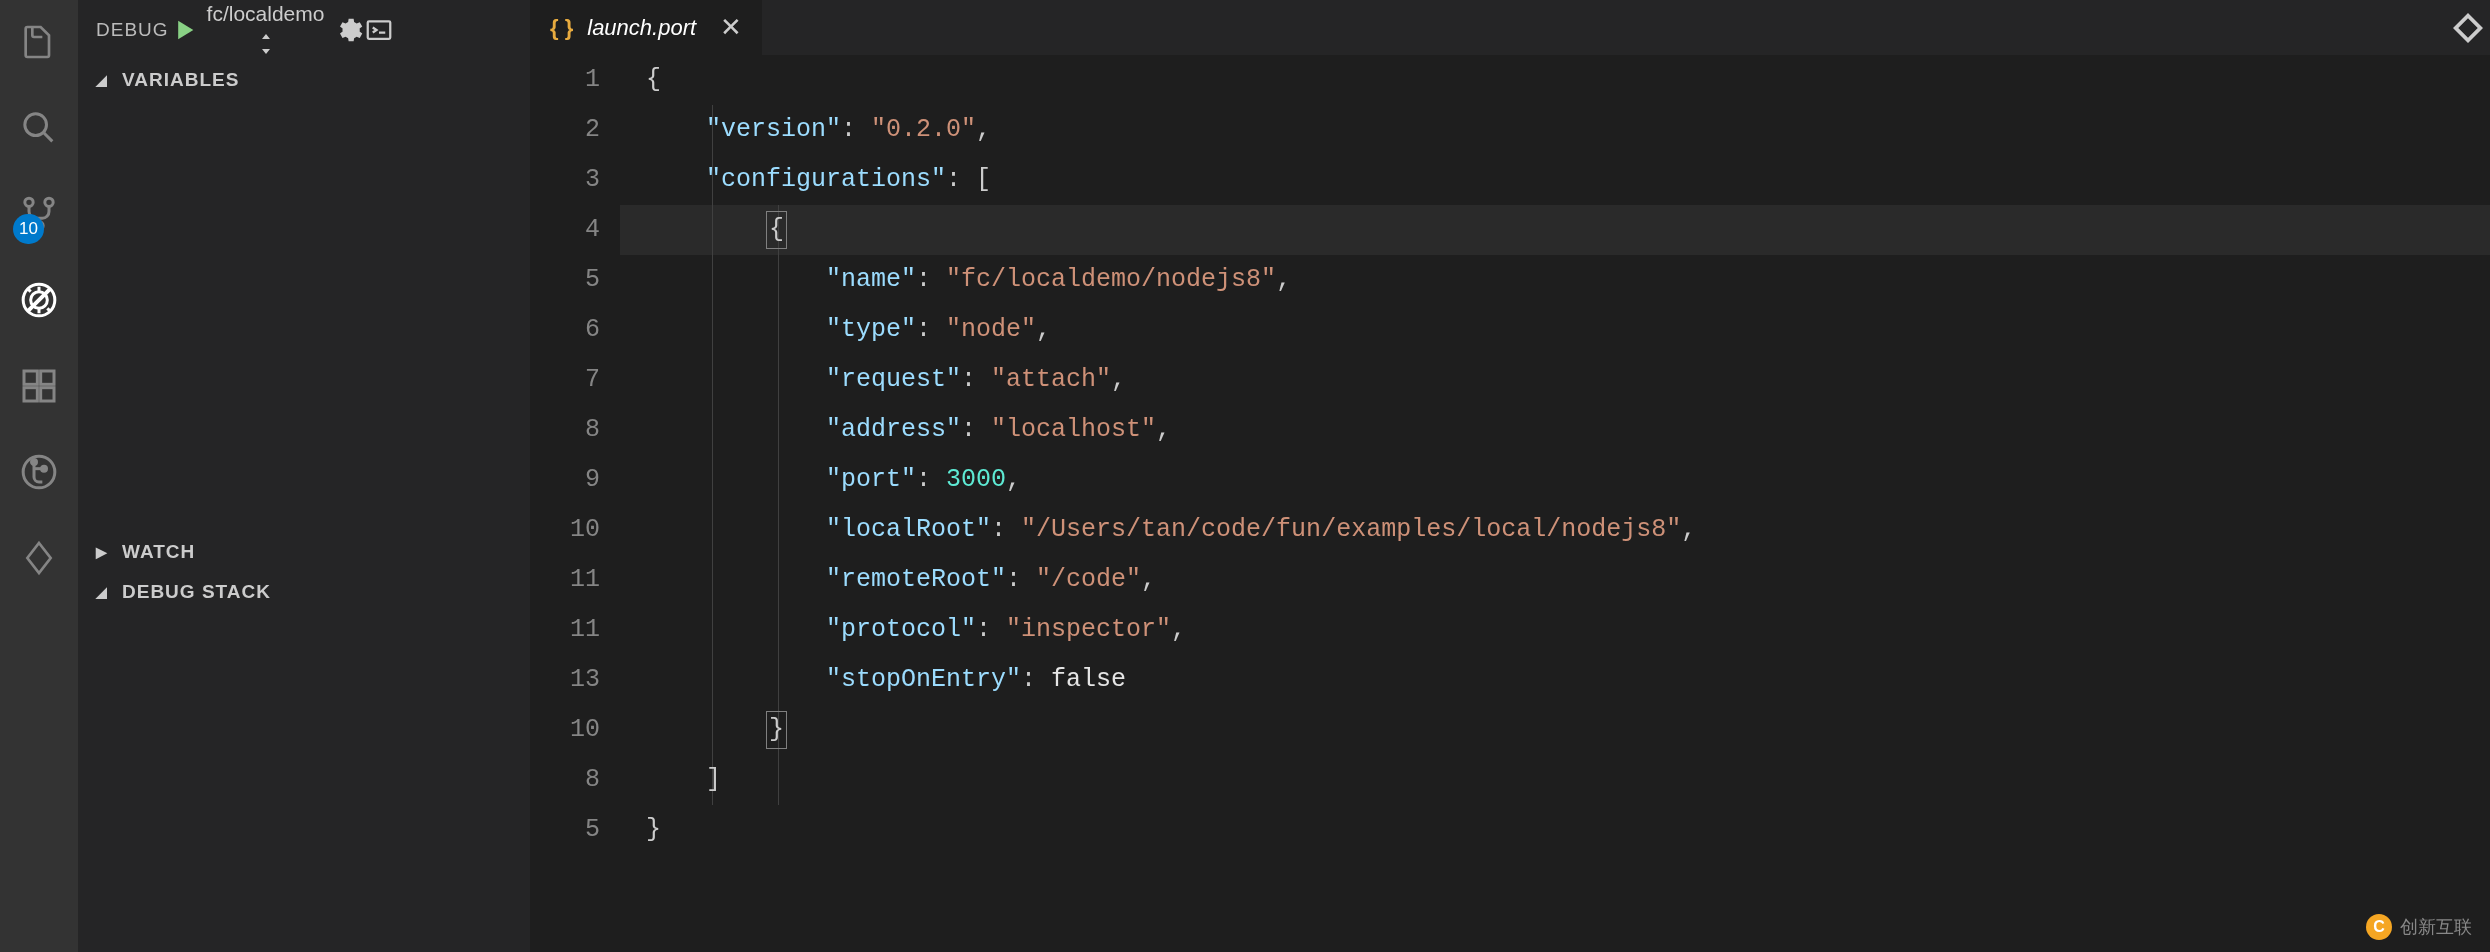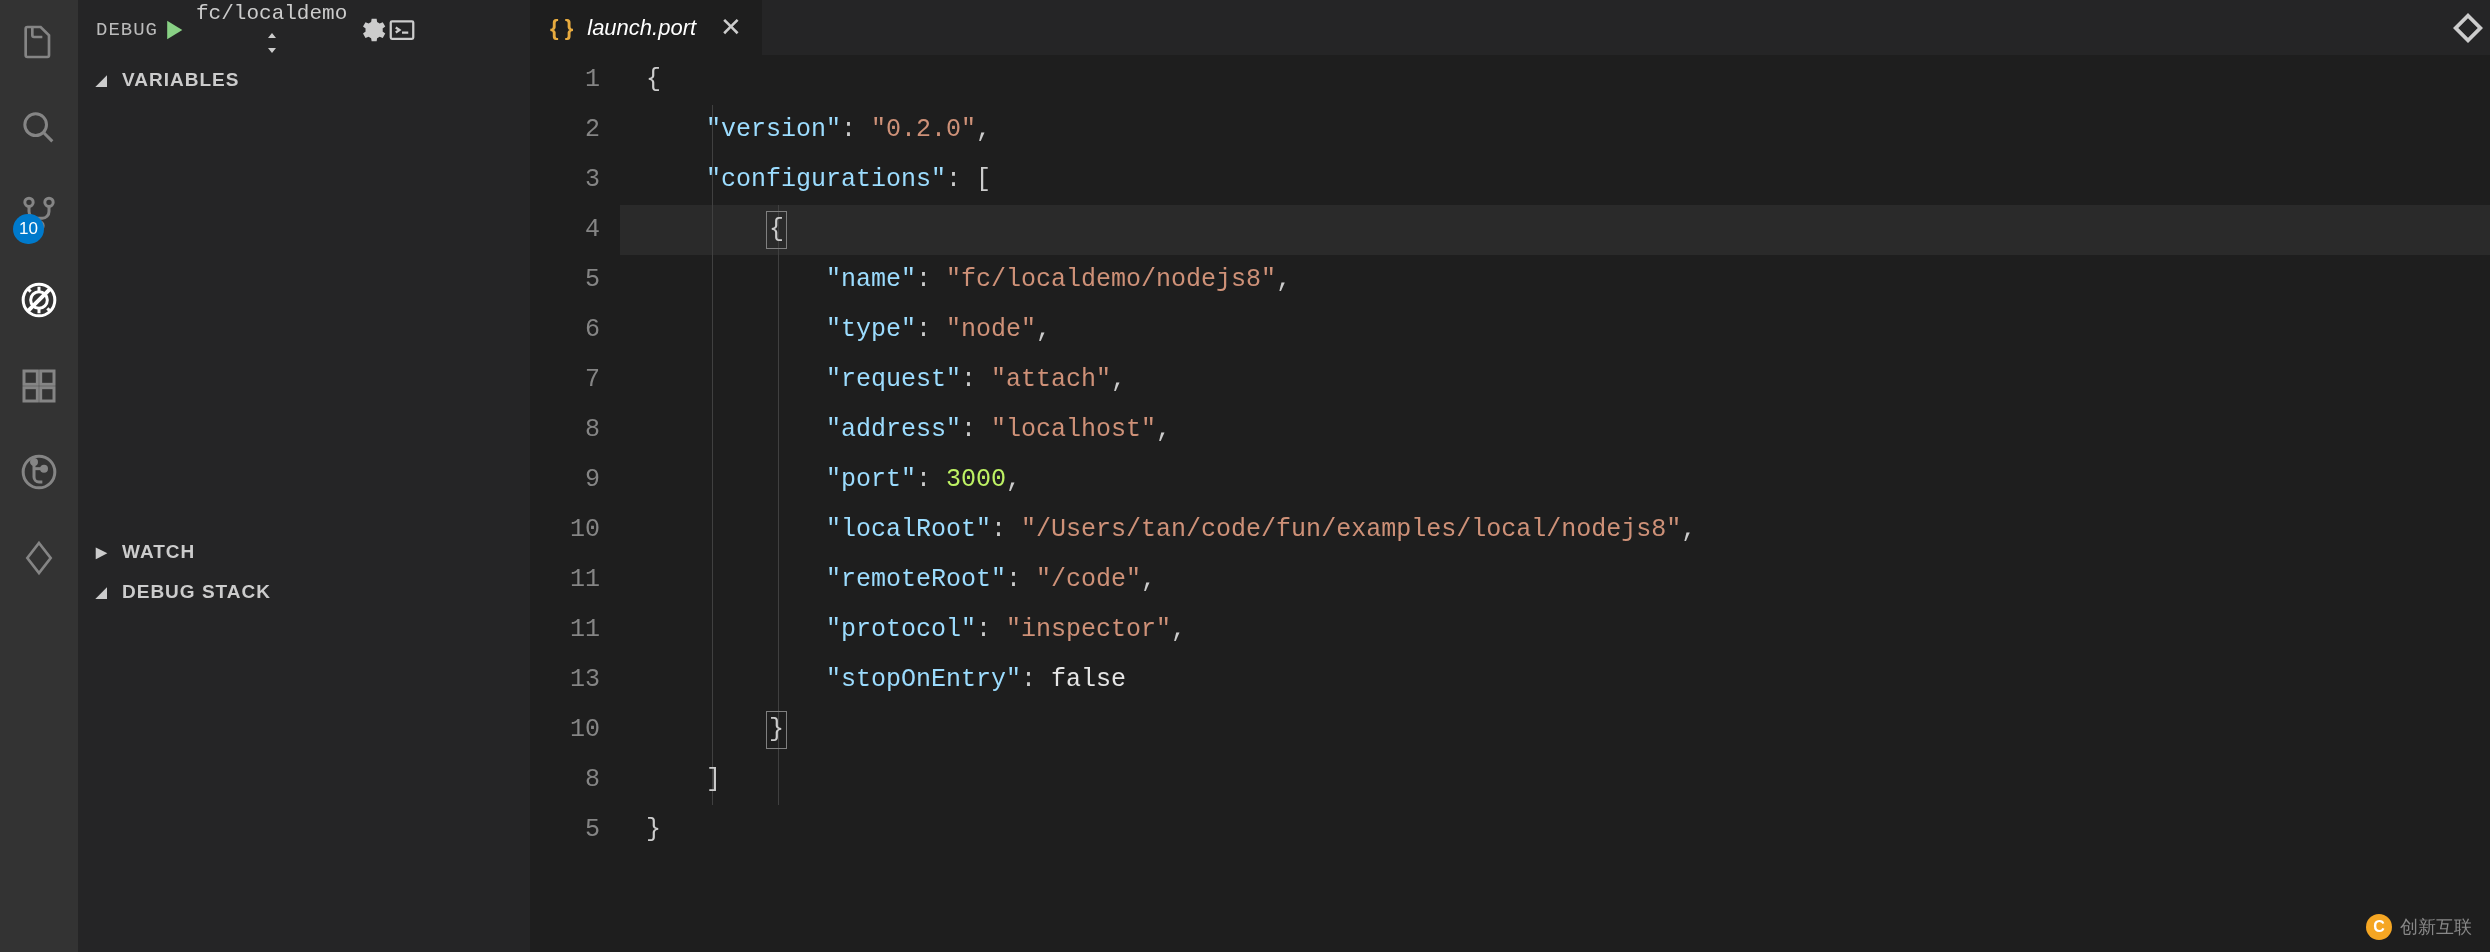--- a/index.html
+++ b/index.html
@@ -34,21 +34,21 @@
   min-width: 30px; height: 30px; font-size: 17px;
   display: flex; align-items: center; justify-content: center;
   padding: 0 6px;
 }
 .sidebar {
   width: 452px; background: #252526;
   display: flex; flex-direction: column;
 }
 .debug-header {
   height: 60px; display: flex; align-items: center;
-  padding: 0 18px; gap: 1px; color: #cccccc; font-family: Liberation Mono, monospace;
+  padding: 0 18px; gap: 1px; color: #cccccc;
 }
 .debug-label { font-size: 19px; letter-spacing: 1px; color: #bbbbbb; }
 .play-btn { color: #89d185; display:flex; align-items:center; cursor:pointer; }
 .play-btn svg { width: 28px; height: 28px; }
 .config-select {
   display: flex; align-items: center; gap: 8px;
   font-size: 21px; color: #cccccc; cursor: pointer;
   padding: 4px 8px;
   flex-direction: column;
 }
@@ -99,21 +99,21 @@
   position: absolute; width: 1px; top: 0; bottom: 0;
   background: #404040; z-index: 0;
 }
 .bracket-box {
   border: 1px solid #808080; display: inline-block;
   line-height: 36px; padding: 0 2px;
 }
 .tok-punc   { color: #cccccc; }
 .tok-key    { color: #9cdcfe; }
 .tok-str    { color: #ce9178; }
-.tok-num    { color: #bef264; }
+.tok-num    { color: #5eead4; }
 .tok-bool   { color: #e5e5e5; }
 .top-right-icon {
   position: absolute; top: 18px; right: 0; color: #cccccc;
   width: 36px; height: 36px;
 }
 .watermark {
   position: absolute; bottom: 12px; right: 18px;
   color: #888; font-size: 18px; display:flex; align-items:center; gap:8px;
 }
 .watermark-logo {

